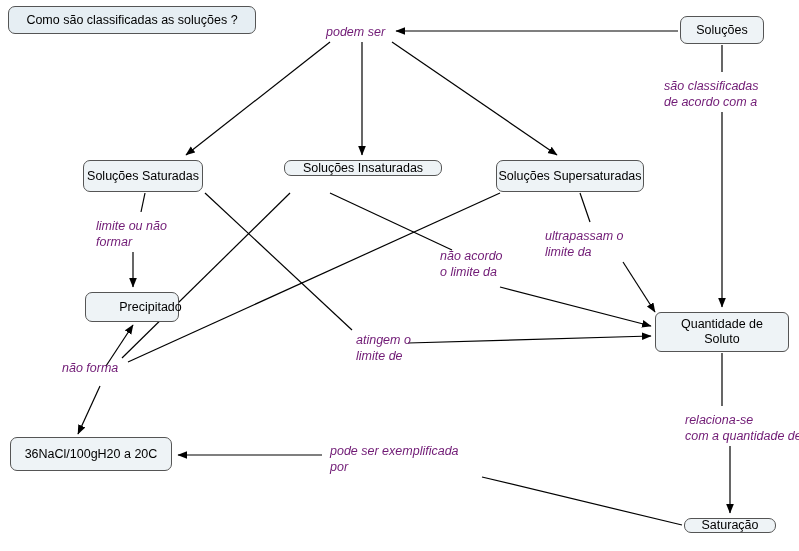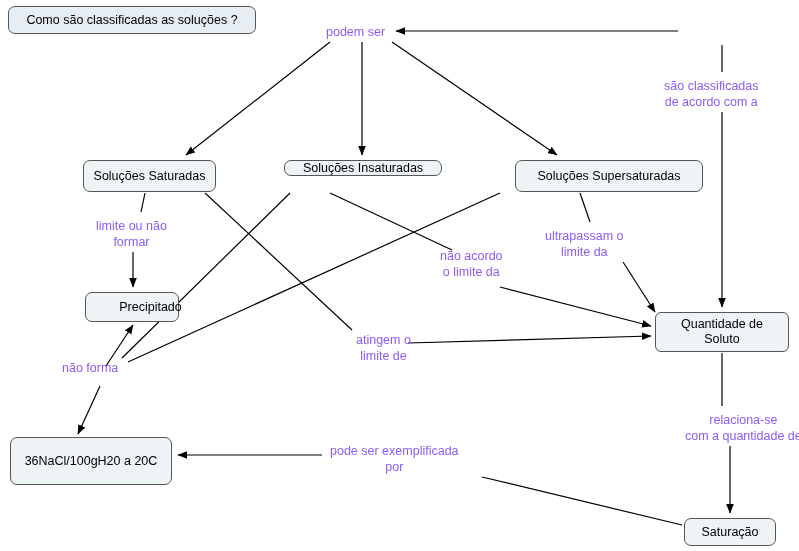--- a/index.html
+++ b/index.html
@@ -37,26 +37,27 @@
     align-items: center;
     justify-content: center;
     padding: 3px 7px;
     white-space: pre;
   }
   .node.question {
     background: #e6eef3;
   }
   .label {
     position: absolute;
-    color: #8b5cf6;
+    color: #701a75;
     font-size: 12.5px;
     line-height: 16px;
-    text-align: center;
+    text-align: left;
     white-space: pre;
     background: transparent;
+    font-style: italic;
   }
 </style>
 </head>
 <body>
 
 <div id="canvas">
 
   <svg id="edges" viewBox="0 0 799 551">
     <defs>
       <marker id="arrow" markerWidth="9" markerHeight="9" refX="7.5" refY="3.2" orient="auto" markerUnits="strokeWidth">
@@ -105,47 +106,50 @@
       <path d="M682,525 L482,477" marker-end="none"></path>
 
       <path d="M322,455 L178,455"></path>
     </g>
   </svg>
 
   <div class="node question" style="left:8px; top:6px; width:248px; height:28px;">
     <span>Como são classificadas as soluções ?</span>
   </div>
 
+  <div class="node" style="left:680px; top:16px; width:84px; height:28px;">
+    <span>Soluções</span>
+  </div>
 
-  <div class="node" style="left:83px; top:160px; width:133px; height:32px;">
+  <div class="node" style="left:83px; top:160px; width:120px; height:32px;">
     <span>Soluções Saturadas</span>
   </div>
 
   <div class="node" style="left:284px; top:160px; width:158px; height:16px;">
     <span>Soluções Insaturadas</span>
   </div>
 
-  <div class="node" style="left:496px; top:160px; width:188px; height:32px;margin-left:19px;">
+  <div class="node" style="left:496px; top:160px; width:148px; height:32px;">
     <span>Soluções Supersaturadas</span>
   </div>
 
   <div class="node" style="left:85px; top:292px; width:94px; height:30px;padding-left:44px;">
     <span>Precipitado</span>
   </div>
 
   <div class="node" style="left:655px; top:312px; width:134px; height:40px;border-radius:6px;">
     <span>Quantidade de
 Soluto</span>
   </div>
 
-  <div class="node" style="left:10px; top:437px; width:162px; height:48px;">
+  <div class="node" style="left:10px; top:437px; width:162px; height:34px;">
     <span>36NaCl/100gH20 a 20C</span>
   </div>
 
-  <div class="node" style="left:684px; top:518px; width:92px; height:28px;">
+  <div class="node" style="left:684px; top:518px; width:92px; height:15px;">
     <span>Saturação</span>
   </div>
 
   <div class="label" style="left:326px; top:24px;">podem ser</div>
 
   <div class="label" style="left:664px; top:78px;">são classificadas
 de acordo com a</div>
 
   <div class="label" style="left:96px; top:218px;">limite ou não
 formar</div>

